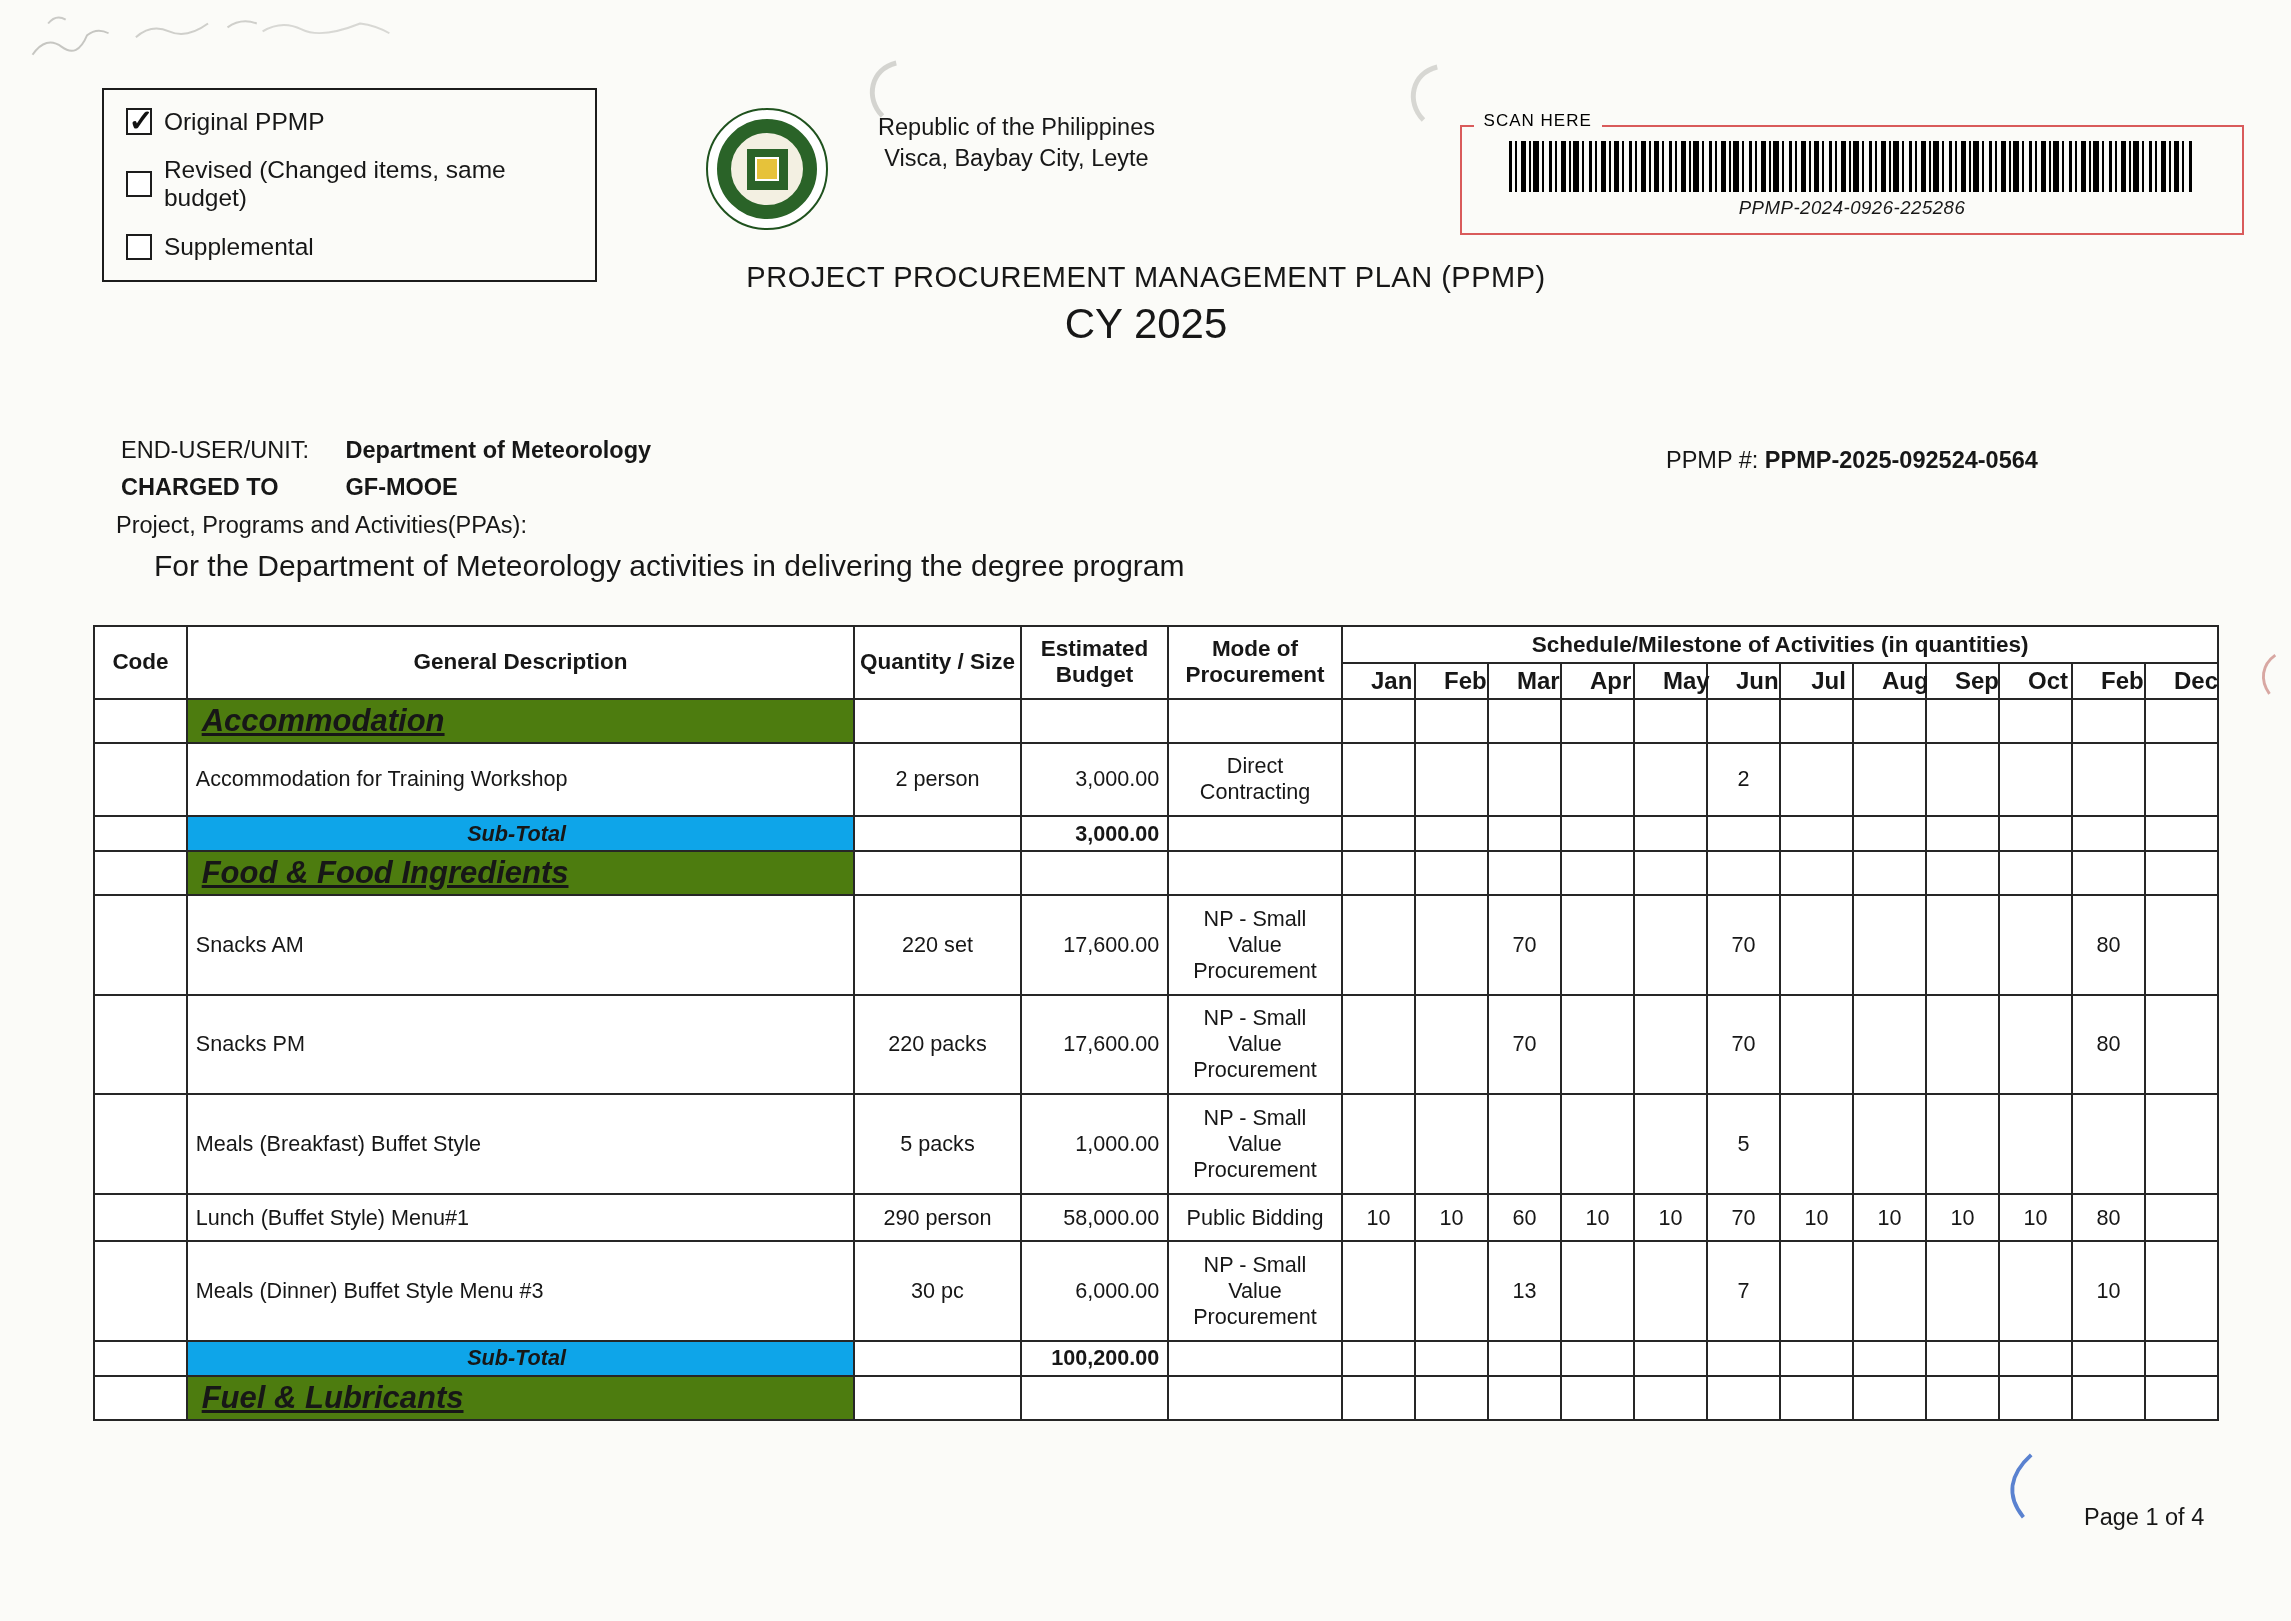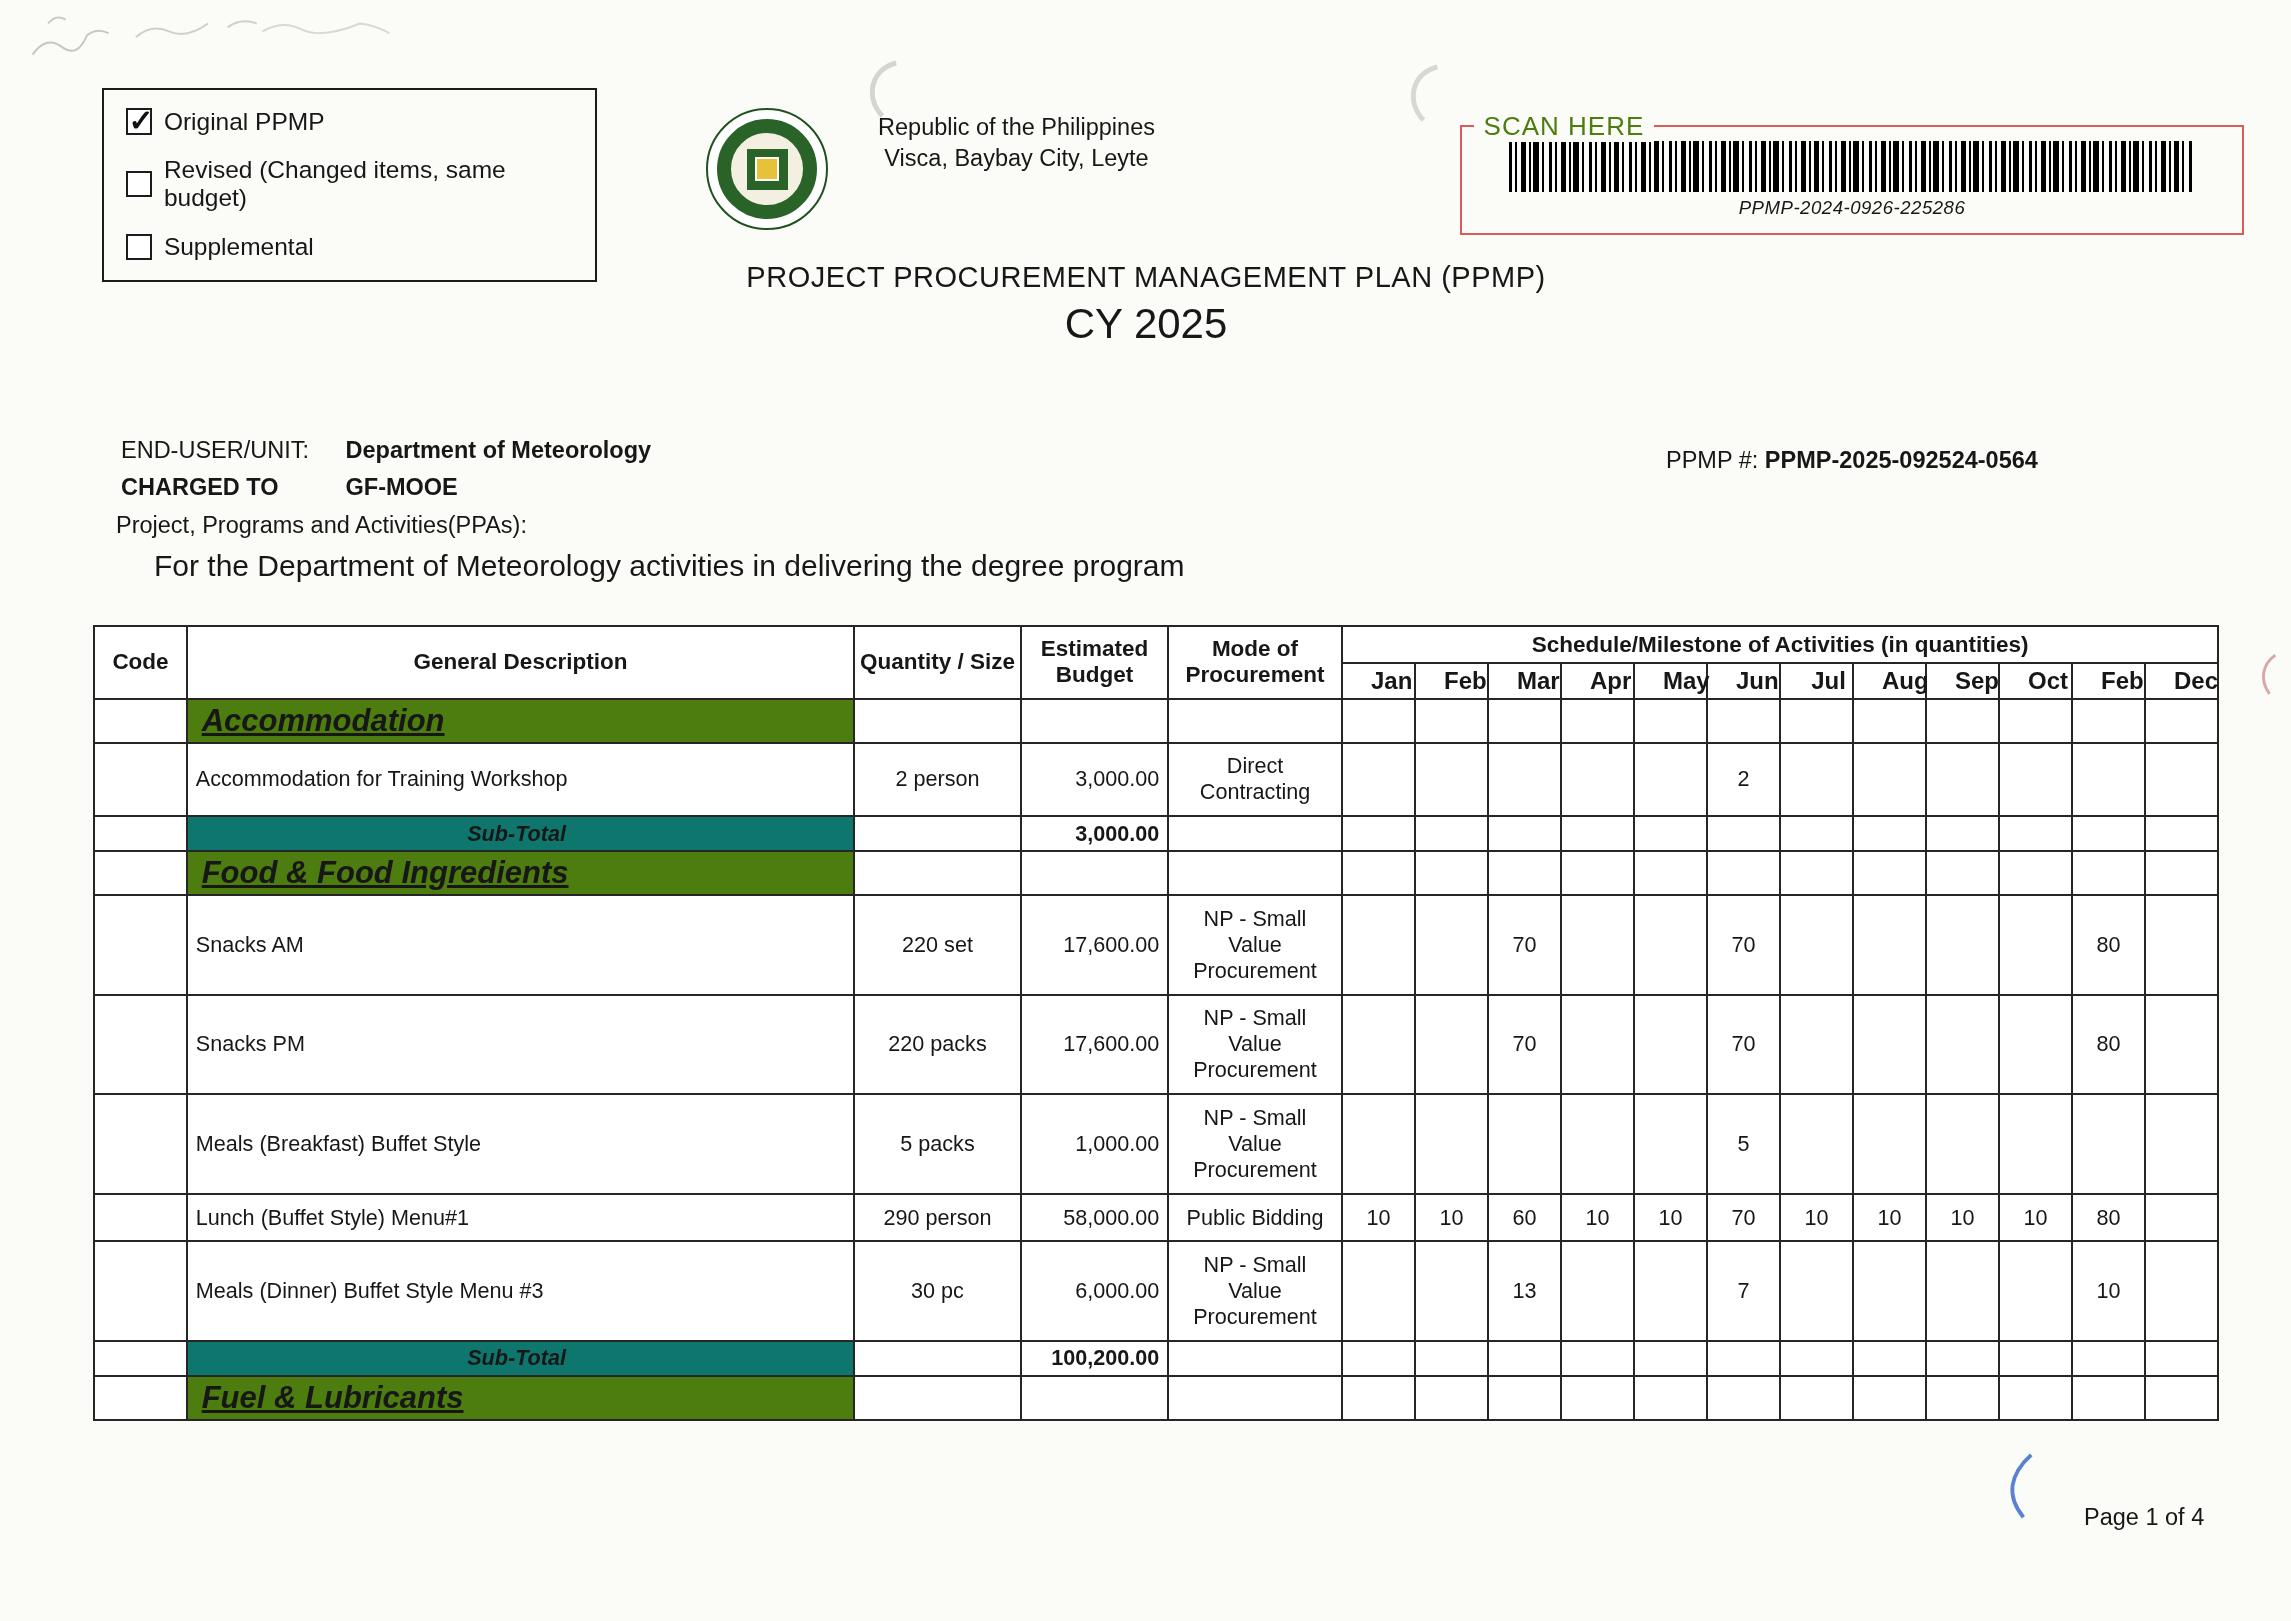--- a/index.html
+++ b/index.html
@@ -58,21 +58,21 @@
   
   .scan-box {
     position: absolute; left: 1460px; top: 125px;
     width: 784px; height: 110px;
     border: 2.9px solid #d95b5b;
     display: flex; flex-direction: column; align-items: center; justify-content: center; gap: 5.9px;
   }
   .scan-label {
     position: absolute; top: -15.7px; left: 11.8px;
     background: #fbfbf8; padding: 0 9.8px;
-    color: #4d7c0f; font-size: 26px; letter-spacing: 1px;
+    color: #000000; font-size: 17px; letter-spacing: 1px;
   }
   .barcode {
     width: 686px; height: 51px;
     background: repeating-linear-gradient(90deg,
       #000 0 2.9px, transparent 2.9px 5.9px,
       #000 5.9px 7.8px, transparent 7.8px 11.8px,
       #000 11.8px 16.7px, transparent 16.7px 19.6px,
       #000 19.6px 21.6px, transparent 21.6px 24.5px,
       #000 24.5px 30px, transparent 30px 33px,
       #000 33px 35px, transparent 35px 40px);
@@ -116,21 +116,21 @@
   .c-bud   { text-align: right; padding-right: 11.8px; }
   .c-mode  { text-align: center; padding-left: 4.9px; padding-right: 4.9px; }
   .c-month { text-align: center; padding-left: 2px; padding-right: 2px; }
 
   .r-section td, .r-subtotal td { padding-top: 2.9px; padding-bottom: 2.9px; height: 35px; }
   .r-section .c-desc {
     background: #4d7c0f; font-weight: bold; font-style: italic;
     font-size: 31px; padding-left: 13.7px; text-decoration: underline;
   }
   .r-subtotal .c-desc {
-    background: #0f766e; font-weight: bold; font-style: italic;
+    background: #0ea5e9; font-weight: bold; font-style: italic;
     text-align: center; padding-left: 0;
   }
   .r-subtotal .c-bud { font-weight: bold; }
   .r-item { height: 41px; }
 
   
   .page-label { position: absolute; left: 2084px; top: 1504px; font-size: 23.5px; }
 
   
   .artifact { position: absolute; pointer-events: none; }

